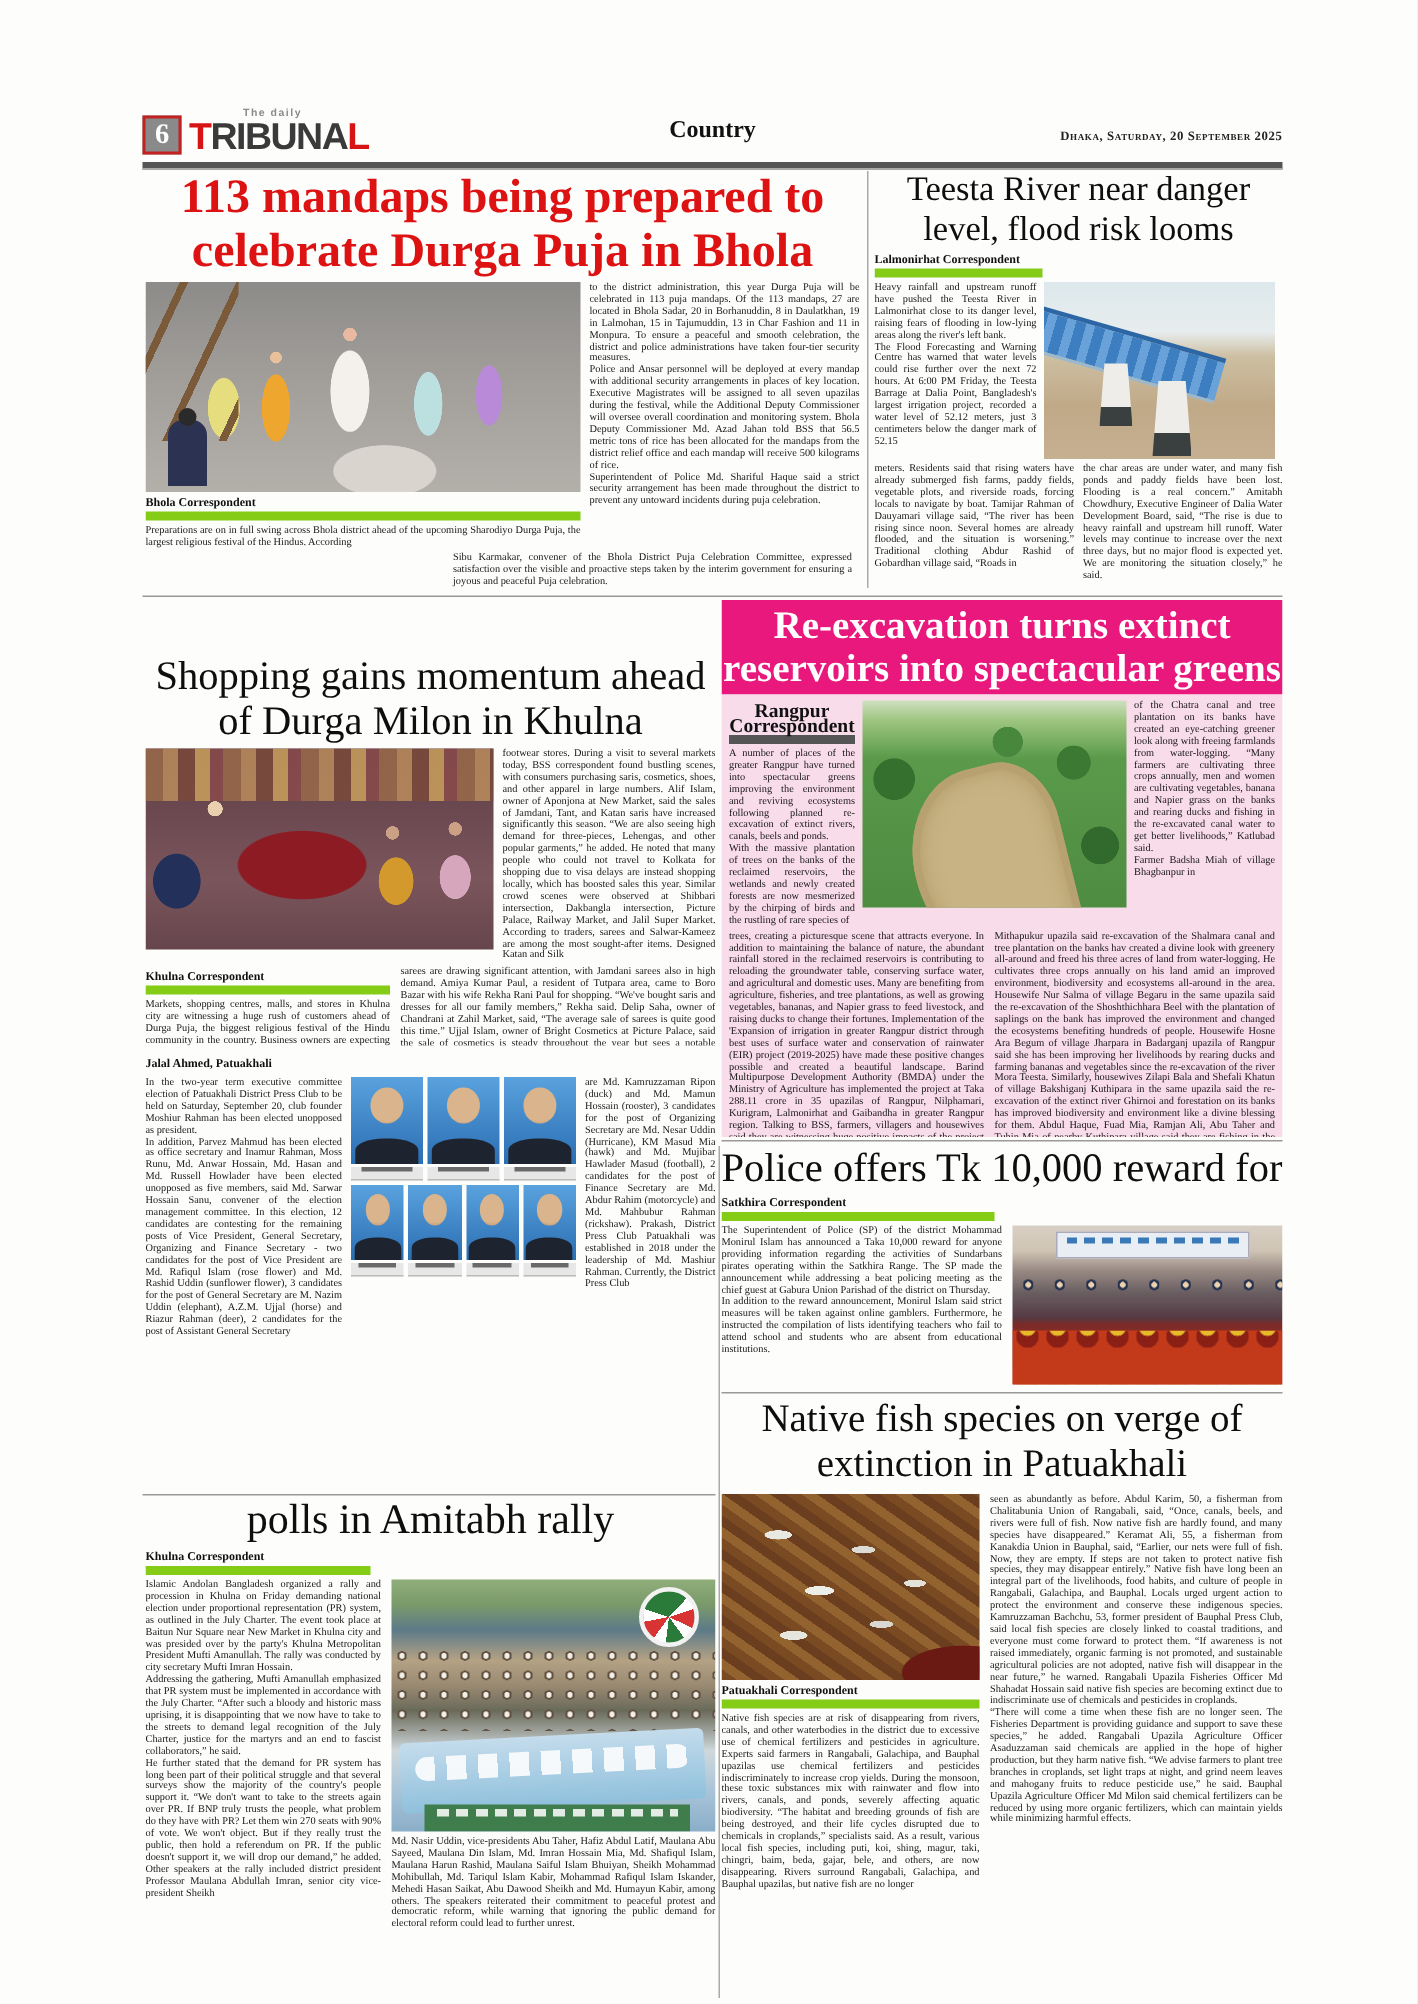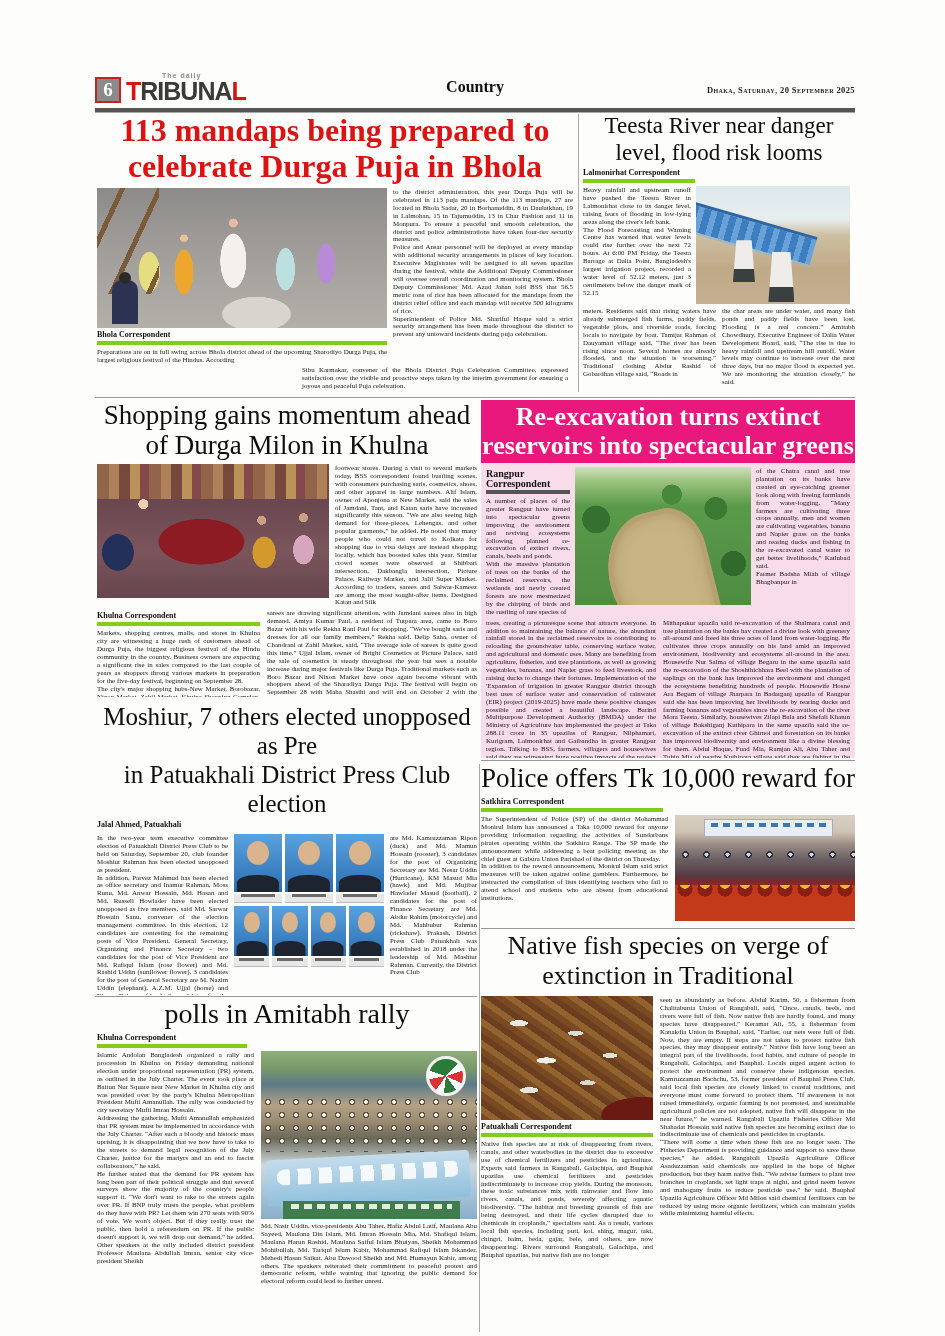--- a/index.html
+++ b/index.html
@@ -15,21 +15,21 @@
   .logo-main .red{color:#d61414;}
   .section-title{position:absolute;left:0;right:0;top:4px;text-align:center;font:700 16px "Liberation Serif",serif;color:#111;}
   .dateline{margin-left:auto;font:700 8.5px "Liberation Serif",serif;font-variant:small-caps;letter-spacing:.4px;color:#222;padding-left:38px;}
   #hrule{position:absolute;left:95px;top:108px;width:760px;height:4px;background:#555;border-bottom:1px solid #aaa;}
   
   .article{position:absolute;overflow:hidden;}
   h1{margin:0;text-align:center;font-weight:400;color:#0e0e0e;}
   h1 span{display:block;}
   .red-h{color:#dd1212;font-weight:700;}
   .bt{font:6.9px/7.9px "Liberation Serif",serif;text-align:justify;color:#151515;margin:0;}
-  .by{font:700 8px/10px "Liberation Serif",serif;border-bottom:4px solid #84cc16;padding-bottom:1px;margin:2px 0 3px 0;color:#111;}
+  .by{font:700 8px/10px "Liberation Serif",serif;border-bottom:6px solid #84cc16;padding-bottom:1px;margin:2px 0 3px 0;color:#111;}
   .by.noline{border-bottom:none;}
   .ph{position:relative;overflow:hidden;flex-shrink:0;}
   .vline{position:absolute;width:1px;background:#aaa;}
   .hline{position:absolute;height:1px;background:#999;}
   
   #a-bhola{left:97px;top:112px;width:476px;height:283px;}
   #a-bhola h1{font-size:32px;line-height:36px;margin-bottom:4px;}
   #a-bhola .cols{display:flex;gap:6px;}
   #a-bhola .colA{width:290px;flex-shrink:0;}
   #a-bhola .colB{flex:1;}
@@ -57,21 +57,21 @@
   #a-teesta .row2{display:flex;gap:6px;margin-top:3px;}
   #a-teesta .row2 p{flex:1;}
   .ph-teesta{width:154px;height:118px;background:linear-gradient(180deg,#dde8ec 0%,#e7edee 28%,#cdbfa2 42%,#c0a987 70%,#c6b092 100%);}
   .t-bridge{position:absolute;left:-14%;top:26%;width:92%;height:22%;transform:rotate(16deg);
     background:repeating-linear-gradient(90deg,#3c7ec0 0 7px,#69a2d8 7px 13px);border-top:3px solid #2d66a4;border-bottom:2px solid #9bb8cc;}
   .t-pier1,.t-pier2{position:absolute;background:linear-gradient(180deg,#efedea 0 70%,#3a3f3f 70% 100%);}
   .t-pier1{left:24%;top:46%;width:22px;height:42px;clip-path:polygon(15% 0,85% 0,100% 100%,0 100%);}
   .t-pier2{left:47%;top:56%;width:26px;height:50px;clip-path:polygon(15% 0,85% 0,100% 100%,0 100%);}
   
   #a-shopping{left:97px;top:400px;width:380px;height:297px;}
-  #a-shopping h1{font-size:27px;line-height:30px;margin-bottom:4px;}
+  #a-shopping h1{font-size:27px;line-height:30px;margin-bottom:4px;margin-top:35px;}
   #a-shopping .row1{display:flex;gap:6px;}
   #a-shopping .row1 .colR{flex:1;}
   #a-shopping .row2{display:flex;gap:7px;margin-top:3px;}
   #a-shopping .colL{width:163px;flex-shrink:0;}
   #a-shopping .row2 .colR{flex:1;}
   .ph-khulna{width:232px;height:134px;background:
     radial-gradient(circle 9px at 20% 30%,#ead0ae 0 55%,rgba(0,0,0,0) 57%),
     radial-gradient(ellipse 64px 34px at 45% 58%,#8d1b24 0 66%,rgba(0,0,0,0) 68%),
     radial-gradient(ellipse 26px 30px at 9% 66%,#23305a 0 60%,rgba(0,0,0,0) 62%),
     radial-gradient(circle 8px at 71% 42%,#caa184 0 55%,rgba(0,0,0,0) 57%),
@@ -79,21 +79,21 @@
     radial-gradient(ellipse 17px 24px at 89% 64%,#d6a6bd 0 60%,rgba(0,0,0,0) 62%),
     radial-gradient(circle 8px at 89% 40%,#caa184 0 55%,rgba(0,0,0,0) 57%),
     linear-gradient(180deg,#5e3f46 0%,#6d4a52 35%,#7b555c 65%,#66454c 100%);}
   .k-shelves{position:absolute;top:0;width:100%;height:26%;opacity:.85;background:
     repeating-linear-gradient(90deg,#9a6a4a 0 12px,#bb8c5c 12px 22px,#7a4a3a 22px 33px,#c9a05c 33px 43px,#8a4a4a 43px 52px);}
   
   #a-reex{left:481px;top:400px;width:374px;height:358px;}
   .reex-banner{background:#e9187c;color:#fff;text-align:center;font-weight:700;
     font-size:26px;line-height:29px;padding:2px 0 3px 0;}
   .reex-body{background:#f9dcea;padding:4px 5px;height:296px;box-sizing:border-box;overflow:hidden;}
-  .reex-body .by{font-size:10px;border-color:#555;}
+  .reex-body .by{font-size:13px;border-color:#555;text-align:center;}
   #a-reex .row1{display:flex;gap:5px;}
   #a-reex .colN1{width:84px;flex-shrink:0;}
   #a-reex .colN2{flex:1;}
   #a-reex .row2{display:flex;gap:7px;margin-top:3px;}
   #a-reex .colL2{width:170px;flex-shrink:0;}
   #a-reex .colR2{flex:1;}
   .ph-rangpur{width:176px;height:138px;background:
     radial-gradient(circle 22px at 12% 38%,#35702f 0 62%,rgba(0,0,0,0) 64%),
     radial-gradient(circle 18px at 80% 30%,#3c7a34 0 62%,rgba(0,0,0,0) 64%),
     radial-gradient(circle 16px at 55% 20%,#48883c 0 62%,rgba(0,0,0,0) 64%),
@@ -292,24 +292,20 @@
           <p class="bt">trees, creating a picturesque scene that attracts everyone. In addition to maintaining the balance of nature, the abundant rainfall stored in the reclaimed reservoirs is contributing to reloading the groundwater table, conserving surface water, and agricultural and domestic uses. Many are benefiting from agriculture, fisheries, and tree plantations, as well as growing vegetables, bananas, and Napier grass to feed livestock, and raising ducks to change their fortunes. Implementation of the 'Expansion of irrigation in greater Rangpur district through best uses of surface water and conservation of rainwater (EIR) project (2019-2025) have made these positive changes possible and created a beautiful landscape. Barind Multipurpose Development Authority (BMDA) under the Ministry of Agriculture has implemented the project at Taka 288.11 crore in 35 upazilas of Rangpur, Nilphamari, Kurigram, Lalmonirhat and Gaibandha in greater Rangpur region. Talking to BSS, farmers, villagers and housewives said they are witnessing huge positive impacts of the project and revival of the lost ecosystems with fresh environment and biodiversity again after three to four decades. Farmers Mohammad Ali and Katlubad Hossain of village Baro Badnapara in Pirganj upazila of Rangpur said re-excavation</p>
         </div>
         <div class="colR2">
           <p class="bt">Mithapukur upazila said re-excavation of the Shalmara canal and tree plantation on the banks hav created a divine look with greenery all-around and freed his three acres of land from water-logging. He cultivates three crops annually on his land amid an improved environment, biodiversity and ecosystems all-around in the area. Housewife Nur Salma of village Begaru in the same upazila said the re-excavation of the Shoshthichhara Beel with the plantation of saplings on the bank has improved the environment and changed the ecosystems benefiting hundreds of people. Housewife Hosne Ara Begum of village Jharpara in Badarganj upazila of Rangpur said she has been improving her livelihoods by rearing ducks and farming bananas and vegetables since the re-excavation of the river Mora Teesta. Similarly, housewives Zilapi Bala and Shefali Khatun of village Bakshiganj Kuthipara in the same upazila said the re-excavation of the extinct river Ghirnoi and forestation on its banks has improved biodiversity and environment like a divine blessing for them. Abdul Haque, Fuad Mia, Ramjan Ali, Abu Taher and Tuhin Mia of nearby Kuthipara village said they are fishing in the re-excavated river Ghirnoi where nature has become green following plantation of tree saplings on the banks.</p>
         </div>
       </div>
     </div>
   </section>
 
   <section class="article" id="a-moshiur">
-    <h1>
-      <span>Moshiur, 7 others elected unopposed as Pre</span>
-      <span>in Patuakhali District Press Club election</span>
-    </h1>
     <div class="by noline">Jalal Ahmed, Patuakhali</div>
     <div class="mflex">
       <div class="colL">
         <p class="bt">In the two-year term executive committee election of Patuakhali District Press Club to be held on Saturday, September 20, club founder Moshiur Rahman has been elected unopposed as president.</p>
         <p class="bt">In addition, Parvez Mahmud has been elected as office secretary and Inamur Rahman, Moss Runu, Md. Anwar Hossain, Md. Hasan and Md. Russell Howlader have been elected unopposed as five members, said Md. Sarwar Hossain Sanu, convener of the election management committee. In this election, 12 candidates are contesting for the remaining posts of Vice President, General Secretary, Organizing and Finance Secretary - two candidates for the post of Vice President are Md. Rafiqul Islam (rose flower) and Md. Rashid Uddin (sunflower flower), 3 candidates for the post of General Secretary are M. Nazim Uddin (elephant), A.Z.M. Ujjal (horse) and Riazur Rahman (deer), 2 candidates for the post of Assistant General Secretary</p>
       </div>
       <div class="mid">
         <div class="hs-row">
           <div class="hs-cell">
               <div class="hs"></div>
@@ -364,21 +360,21 @@
         <div class="p-banner"></div>
         <div class="p-people"></div>
         <div class="p-skirt"></div>
       </div>
     </div>
   </section>
 
   <section class="article" id="a-fish">
     <h1>
       <span>Native fish species on verge of</span>
-      <span>extinction in Traditional</span>
+      <span>extinction in Patuakhali</span>
     </h1>
     <div class="fflex">
       <div class="colA">
         <div class="ph ph-fish"></div>
         <div class="by">Patuakhali Correspondent</div>
         <p class="bt">Native fish species are at risk of disappearing from rivers, canals, and other waterbodies in the district due to excessive use of chemical fertilizers and pesticides in agriculture. Experts said farmers in Rangabali, Galachipa, and Bauphal upazilas use chemical fertilizers and pesticides indiscriminately to increase crop yields. During the monsoon, these toxic substances mix with rainwater and flow into rivers, canals, and ponds, severely affecting aquatic biodiversity. “The habitat and breeding grounds of fish are being destroyed, and their life cycles disrupted due to chemicals in croplands,” specialists said. As a result, various local fish species, including puti, koi, shing, magur, taki, chingri, baim, beda, gajar, bele, and others, are now disappearing. Rivers surround Rangabali, Galachipa, and Bauphal upazilas, but native fish are no longer</p>
       </div>
       <div class="colB">
         <p class="bt">seen as abundantly as before. Abdul Karim, 50, a fisherman from Chalitabunia Union of Rangabali, said, “Once, canals, beels, and rivers were full of fish. Now native fish are hardly found, and many species have disappeared.” Keramat Ali, 55, a fisherman from Kanakdia Union in Bauphal, said, “Earlier, our nets were full of fish. Now, they are empty. If steps are not taken to protect native fish species, they may disappear entirely.” Native fish have long been an integral part of the livelihoods, food habits, and culture of people in Rangabali, Galachipa, and Bauphal. Locals urged urgent action to protect the environment and conserve these indigenous species. Kamruzzaman Bachchu, 53, former president of Bauphal Press Club, said local fish species are closely linked to coastal traditions, and everyone must come forward to protect them. “If awareness is not raised immediately, organic farming is not promoted, and sustainable agricultural policies are not adopted, native fish will disappear in the near future,” he warned. Rangabali Upazila Fisheries Officer Md Shahadat Hossain said native fish species are becoming extinct due to indiscriminate use of chemicals and pesticides in croplands.</p>
         <p class="bt">“There will come a time when these fish are no longer seen. The Fisheries Department is providing guidance and support to save these species,” he added. Rangabali Upazila Agriculture Officer Asaduzzaman said chemicals are applied in the hope of higher production, but they harm native fish. “We advise farmers to plant tree branches in croplands, set light traps at night, and grind neem leaves and mahogany fruits to reduce pesticide use,” he said. Bauphal Upazila Agriculture Officer Md Milon said chemical fertilizers can be reduced by using more organic fertilizers, which can maintain yields while minimizing harmful effects.</p>

